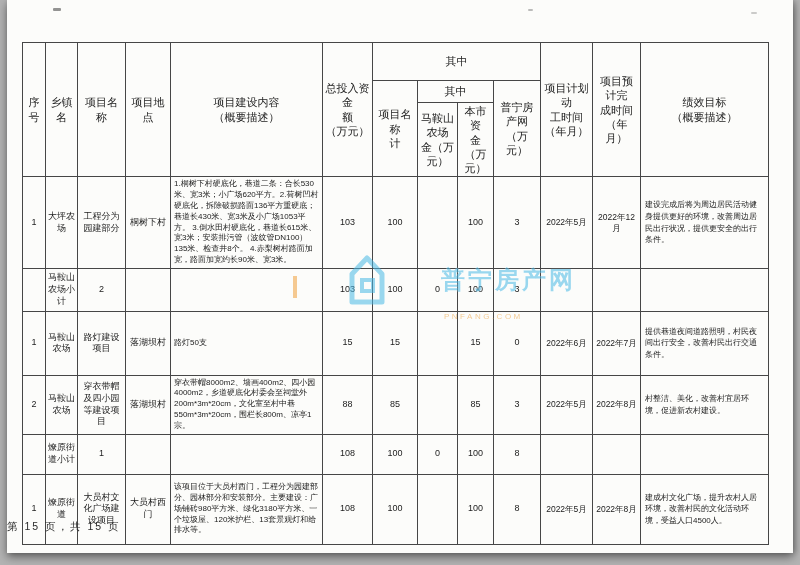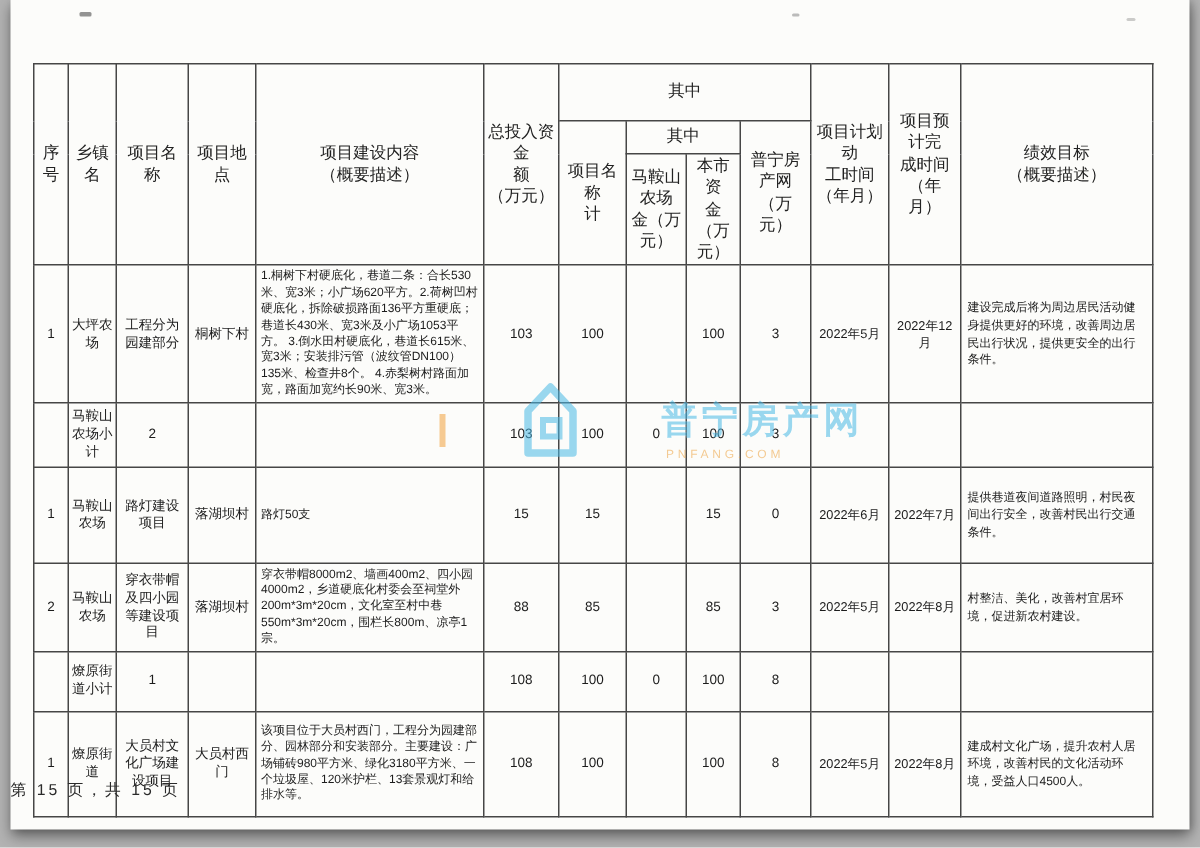--- a/index.html
+++ b/index.html
@@ -56,21 +56,21 @@
     display:flex;align-items:flex-start;
     opacity:.55;pointer-events:none;z-index:5;gap:48px;
   }
   .wm-bar{width:4px;height:22px;background:#f0a03c;margin:26px 2px 0 0;}
   .wm-logo{display:block;}
   .wm-textcol{margin-left:6px;padding-top:14px;}
   .wm-title{
     font-size:24px;font-weight:bold;letter-spacing:3px;
     color:#4ab9e6;text-shadow:0 0 1px #ffffff;
   }
-  .wm-sub{font-size:8px;letter-spacing:2.5px;color:#eda23f;margin-top:2px;padding-left:3px;}
+  .wm-sub{font-size:8px;letter-spacing:2.5px;color:#eda23f;margin-top:16px;padding-left:3px;}
 </style>
 </head>
 <body>
 
 <div class="page">
   <div class="scan-mark mark-a"></div>
   <div class="scan-mark mark-b"></div>
   <div class="scan-mark mark-c"></div>
 
   <table class="doc">

